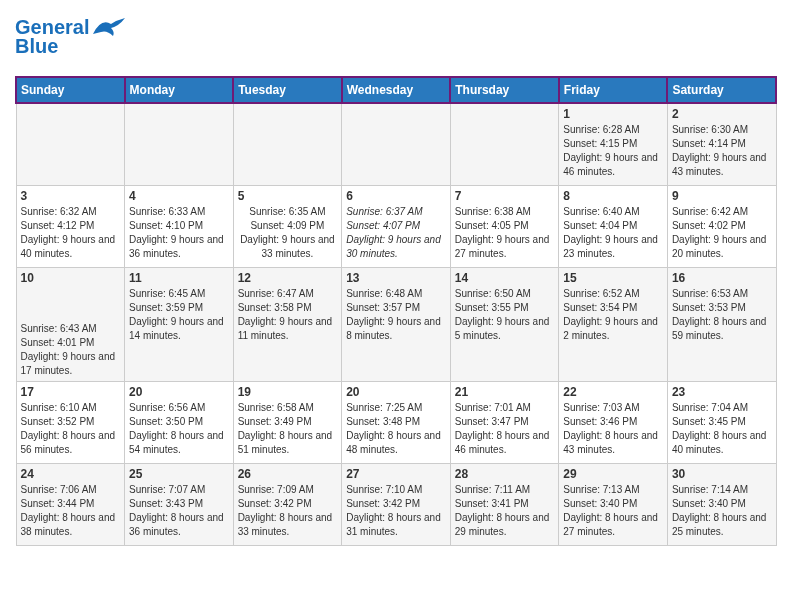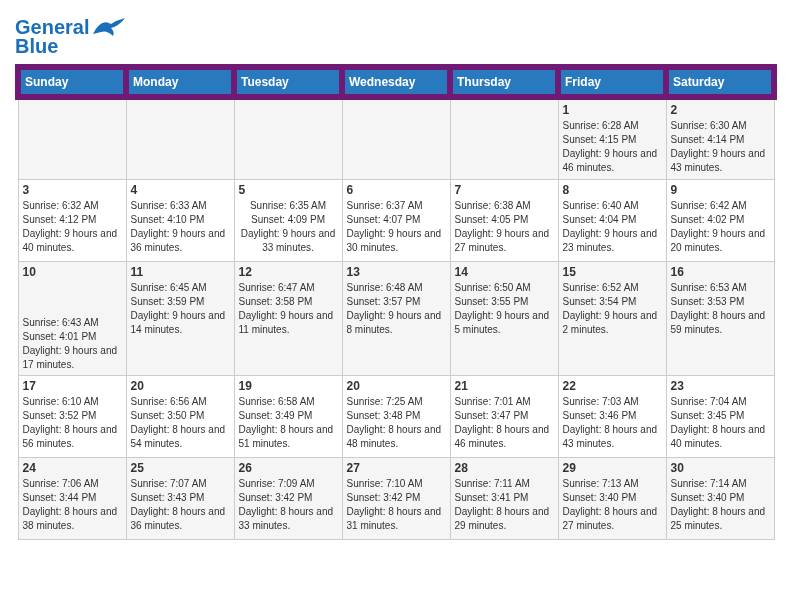--- a/index.html
+++ b/index.html
@@ -7,21 +7,21 @@
       font-family: Arial, sans-serif;
       background: #fff;
       width: 792px;
       min-height: 612px;
       padding: 10px 15px;
     }
     .header-area {
       display: flex;
       justify-content: space-between;
       align-items: flex-start;
-      margin-bottom: 8px;
+      margin-bottom: 20px;
       gap: 24px;
     }
     .logo {
       display: flex;
       flex-direction: column;
       align-items: flex-start;
       margin-top: 6px;
     }
     .title-area {
       text-align: right;
@@ -40,21 +40,21 @@
       width: 100%;
       border-collapse: collapse;
       table-layout: fixed;
     }
     thead th {
       background: #2979be;
       color: #fff;
       font-size: 12px;
       font-weight: bold;
       padding: 5px 4px;
-      border: 6px solid #701a75;
+      border: 2px solid #701a75;
       text-align: left;
     }
     tbody td {
       border: 1px solid #ccc;
       vertical-align: top;
       padding: 3px 4px;
       font-size: 10.5px;
       color: #333;
       height: 82px;
     }
@@ -141,21 +141,21 @@
 Daylight: 9 hours and 36 minutes.</div>
         </td>
         <td>
           <span class="day-num">5</span>
           <div class="day-info" style="white-space: pre-line; text-align: center;">Sunrise: 6:35 AM
 Sunset: 4:09 PM
 Daylight: 9 hours and 33 minutes.</div>
         </td>
         <td>
           <span class="day-num">6</span>
-          <div class="day-info" style="white-space: pre-line;">Sunrise: 6:37 AM
+          <div class="day-info" style="white-space: pre-line; font-style: italic;">Sunrise: 6:37 AM
 Sunset: 4:07 PM
 Daylight: 9 hours and 30 minutes.</div>
         </td>
         <td>
           <span class="day-num">7</span>
           <div class="day-info" style="white-space: pre-line;">Sunrise: 6:38 AM
 Sunset: 4:05 PM
 Daylight: 9 hours and 27 minutes.</div>
         </td>
         <td>

